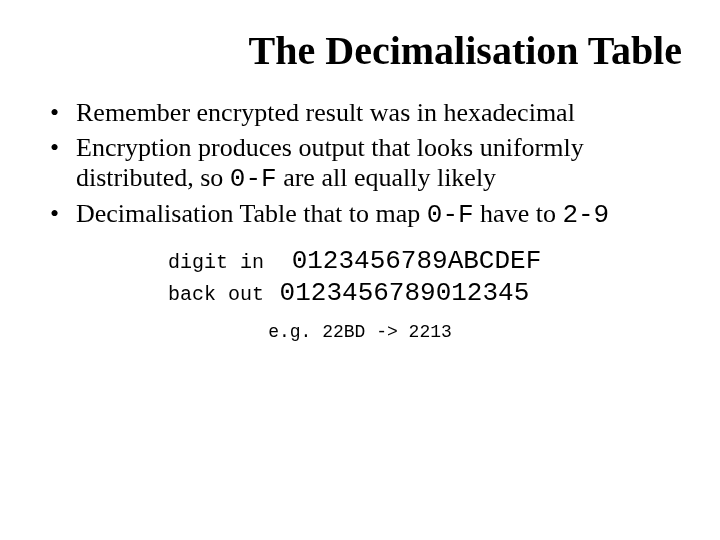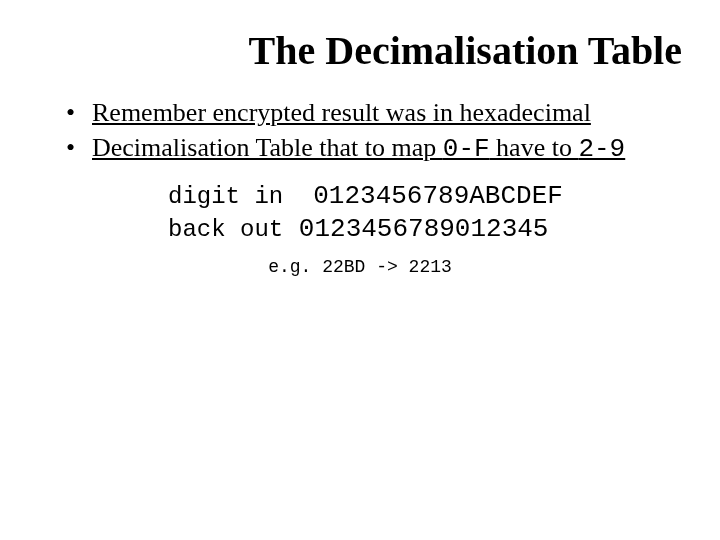--- a/index.html
+++ b/index.html
@@ -18,26 +18,25 @@
     padding: 28px 38px 20px 38px;
   }
   h1.title {
     margin: 0 0 24px 0;
     text-align: right;
     font-size: 40px;
     font-weight: bold;
     line-height: 1.15;
   }
   ul.bullets {
-    margin: 16px;
+    margin: 0;
     padding: 0 0 0 8px;
     list-style: none;
     font-size: 26px;
     line-height: 1.18;
-    text-decoration: underline;
   }
   ul.bullets > li {
     position: relative;
     padding-left: 30px;
     margin: 0 0 4px 0;
   }
   ul.bullets > li::before {
     content: "•";
     position: absolute;
     left: 4px;
@@ -49,39 +48,42 @@
   .table-block {
     margin: 14px 0 8px 0;
     font-family: "Courier New", Courier, monospace;
     font-size: 26px;
     line-height: 1.25;
     text-align: left;
     padding-left: 130px;
     white-space: pre;
   }
   .table-label {
-    font-size: 24px;
+    font-size: 20px;
   }
   .example {
     font-family: "Courier New", Courier, monospace;
     font-size: 18px;
     text-align: center;
     margin: 12px 0 14px 0;
   }
 </style>
 </head>
 <body>
 
 <div class="slide">
 
   <h1 class="title">The Decimalisation Table</h1>
 
   <ul class="bullets">
     <li>Remember encrypted result was in hexadecimal</li>
     <li>
+      <span>Encryption produces output that looks uniformly distributed, so </span><span class="mono">0-F</span><span> are all equally likely</span>
+    </li>
+    <li>
       <span>Decimalisation Table that to map </span><span class="mono">0-F</span><span> have to </span><span class="mono">2-9</span>
     </li>
   </ul>
 
   <div class="table-block"><span class="table-label">digit in </span><span> 0123456789ABCDEF</span>
 <span class="table-label">back out</span><span> 0123456789012345</span></div>
 
   <div class="example">e.g. 22BD -&gt; 2213</div>
 
 

